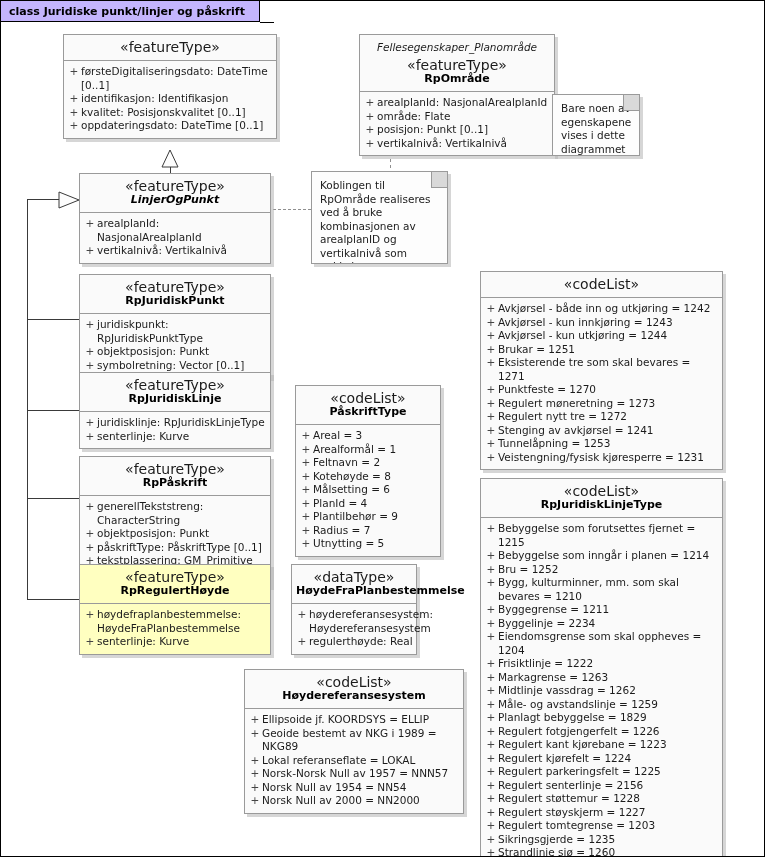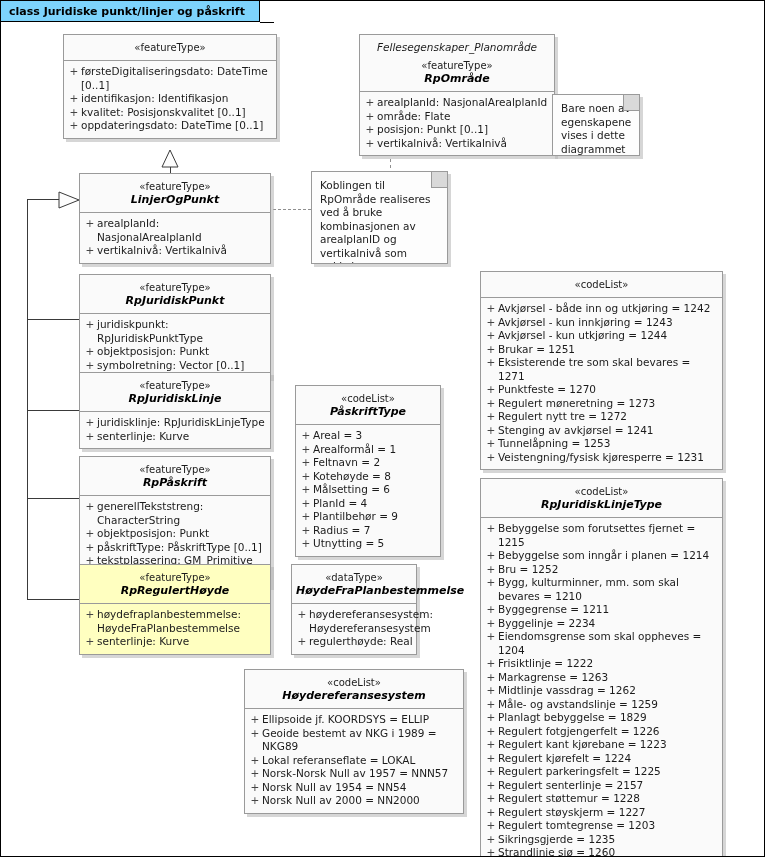--- a/index.html
+++ b/index.html
@@ -20,21 +20,21 @@
     overflow: hidden;
   }
   
   .frame-tab {
     position: absolute;
     left: 0;
     top: 0;
     height: 20px;
     border-right: 1px solid #000;
     border-bottom: 1px solid #000;
-    background: #7dd3fc;
+    background: #c4b5fd;
     padding: 0 14px 0 8px;
     display: flex;
     align-items: center;
     font-size: 11px;
     font-weight: bold;
     color: #000;
     white-space: nowrap;
     transform: skewX(0deg);
   }
   .frame-tab-slant {
@@ -72,29 +72,28 @@
     padding: 6px 4px 6px 4px;
     line-height: 13px;
   }
   .uml-head .pre {
     display: block;
     font-style: italic;
     color: #1b1b1b;
   }
   .uml-head .stereo {
     display: block;
-    font-size: 10px;
+    font-size: 14px;
     color: #1b1b1b;
   }
   .uml-head .name {
     display: block;
     font-weight: bold;
     font-size: 11px;
     color: #000;
-    font-style: italic;
   }
   .uml-head .name.italic {
     font-weight: bold;
     font-style: italic;
   }
   .uml-body {
     border-top: 1px solid #9a9a9a;
     padding: 4px 3px 5px 3px;
   }
   .attr {
@@ -519,21 +518,21 @@
       <div class="attr">
           <span class="vis">+</span>
           <span class="txt">Regulert kjørefelt = 1224</span>
         </div>
       <div class="attr">
           <span class="vis">+</span>
           <span class="txt">Regulert parkeringsfelt = 1225</span>
         </div>
       <div class="attr">
           <span class="vis">+</span>
-          <span class="txt">Regulert senterlinje = 2157</span>
+          <span class="txt">Regulert senterlinje = 2156</span>
         </div>
       <div class="attr">
           <span class="vis">+</span>
           <span class="txt">Regulert støttemur = 1228</span>
         </div>
       <div class="attr">
           <span class="vis">+</span>
           <span class="txt">Regulert støyskjerm = 1227</span>
         </div>
       <div class="attr">

